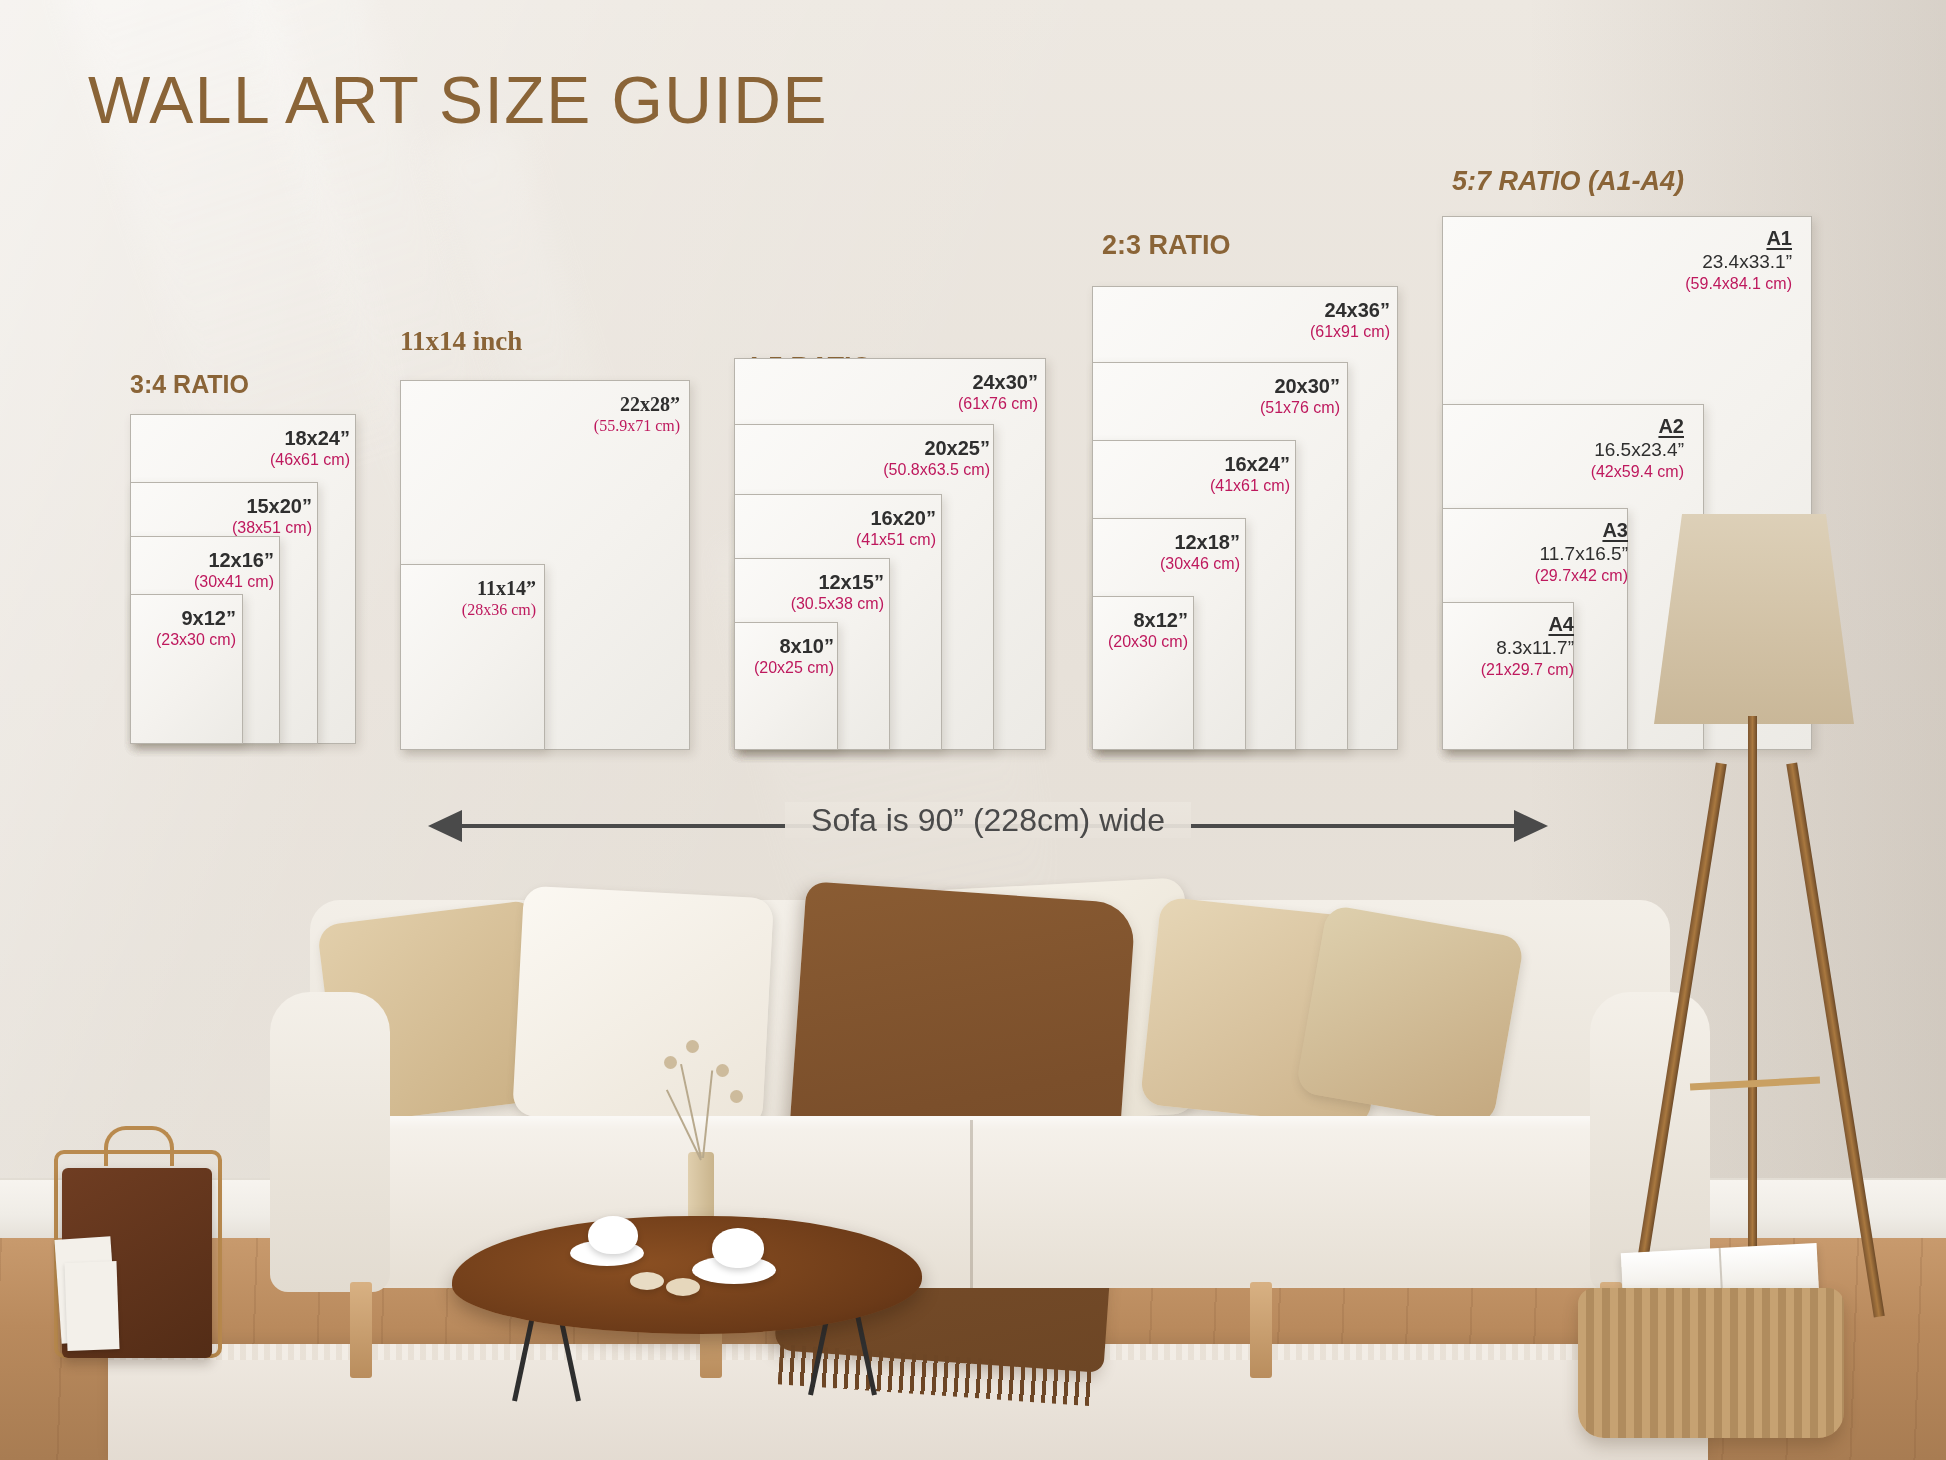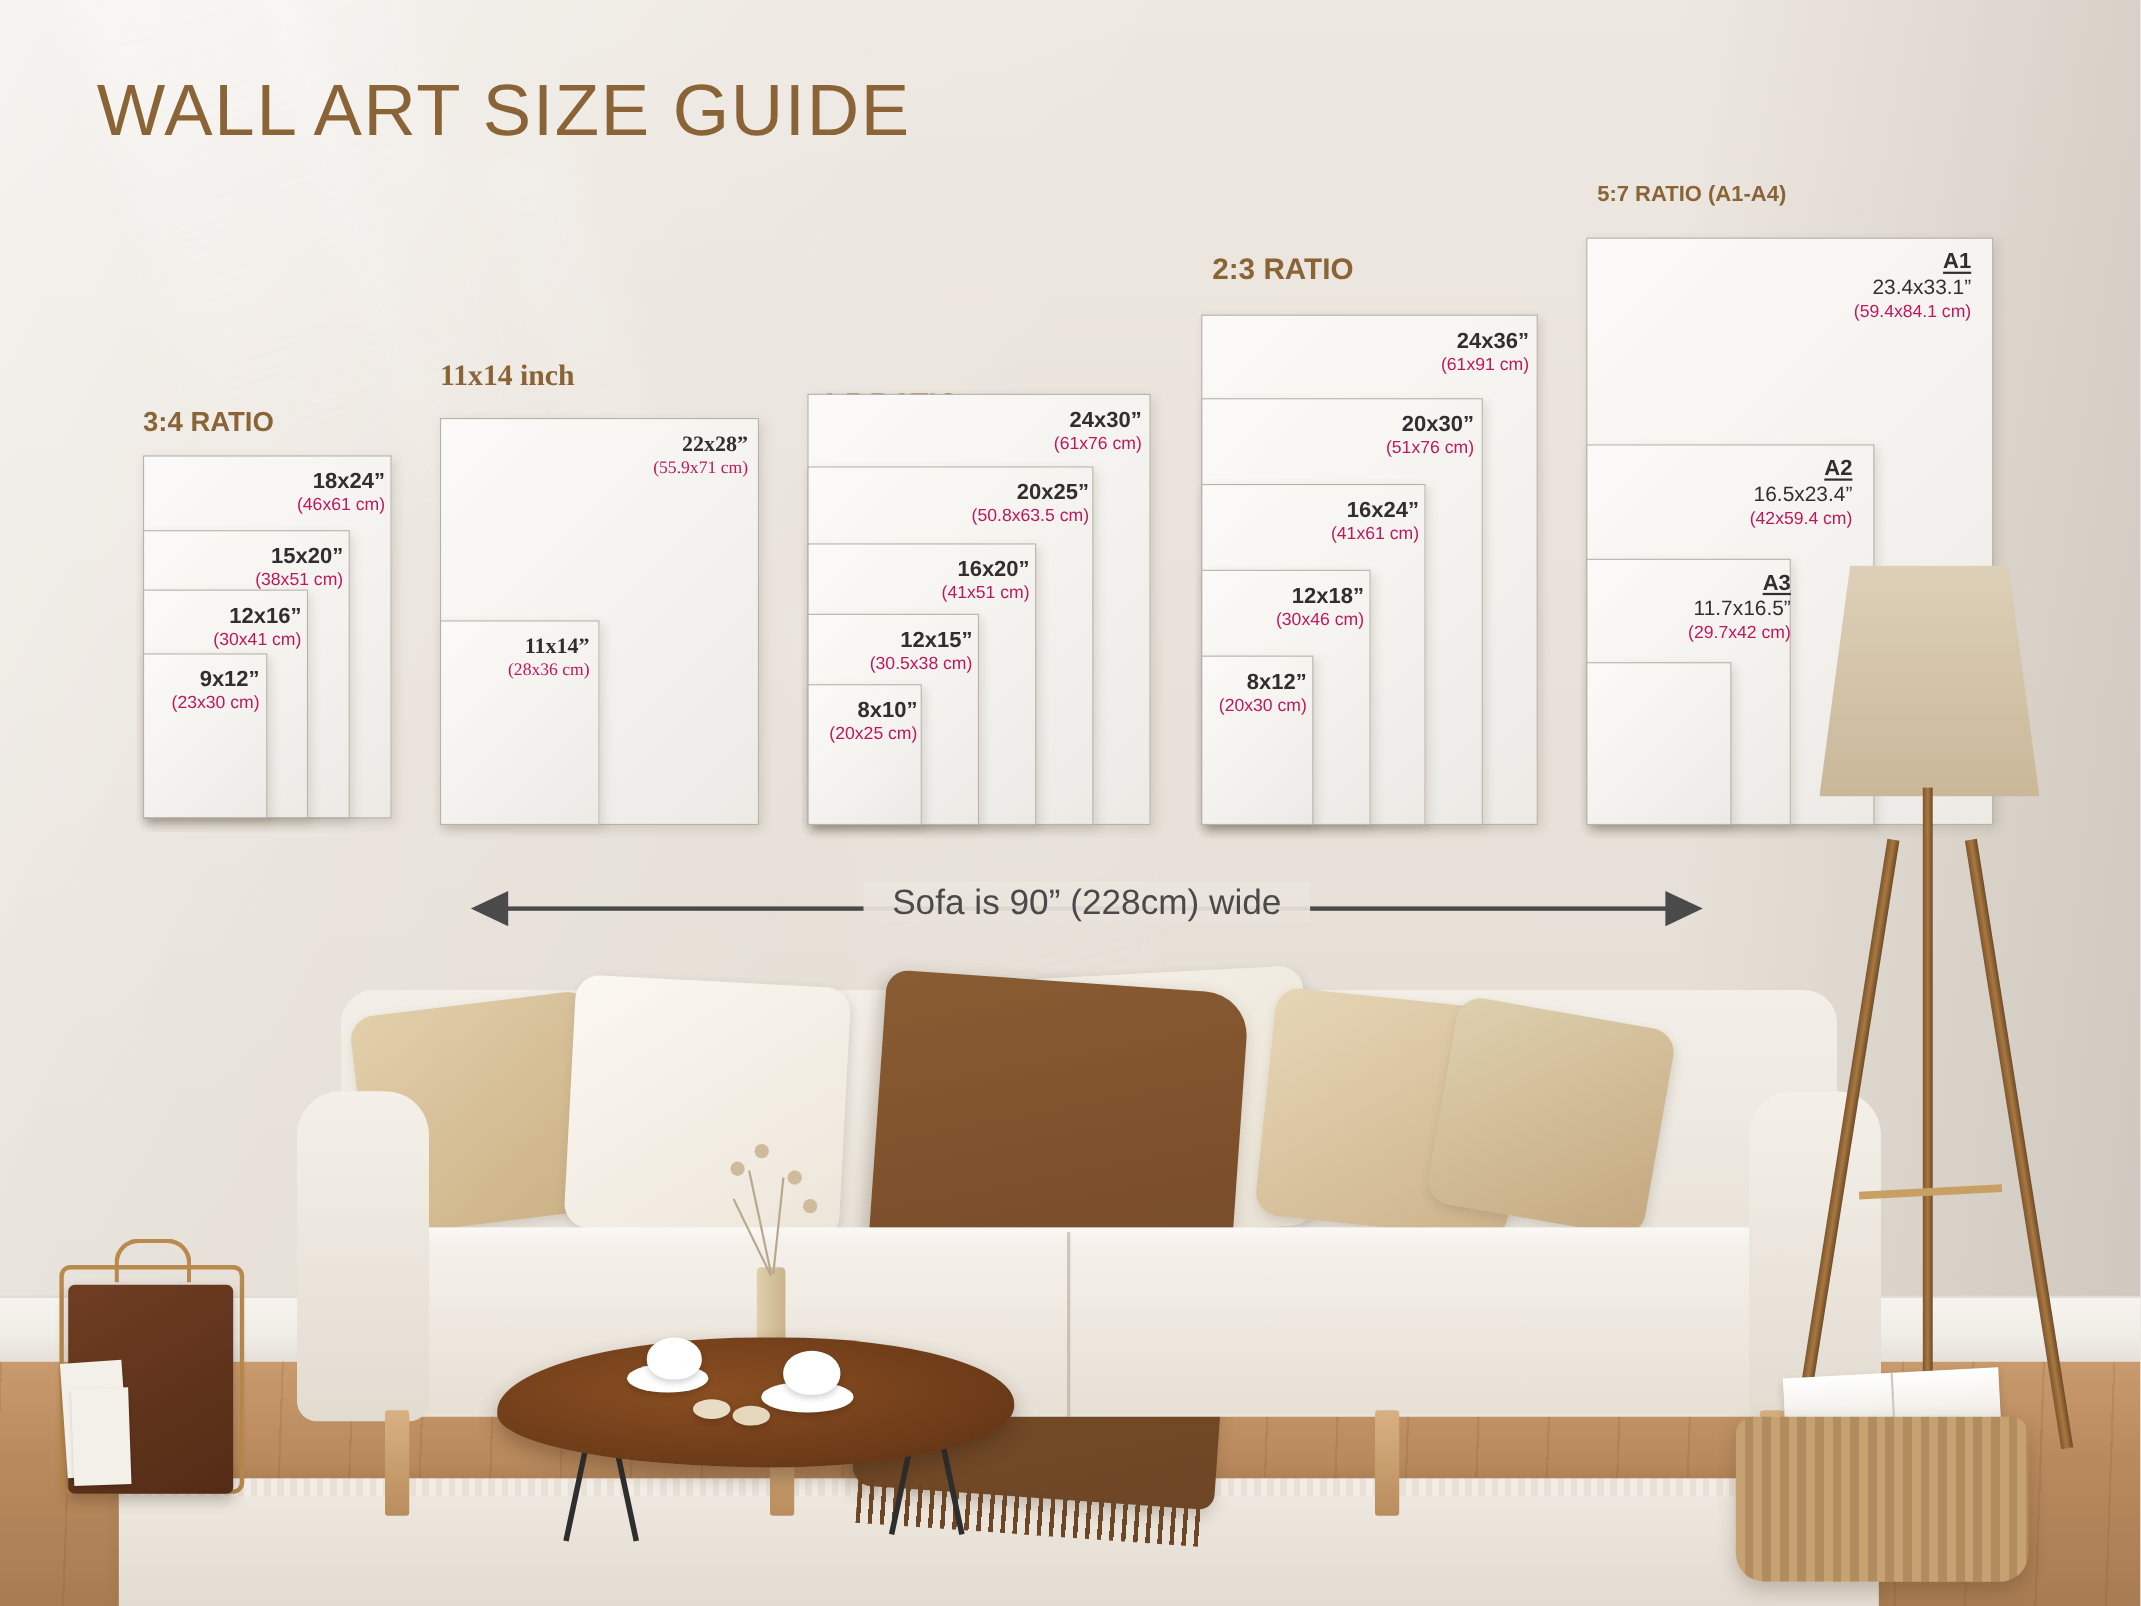--- a/index.html
+++ b/index.html
@@ -344,41 +344,46 @@
       <span class="sz">12x18”</span>
       <span class="cm">(30x46 cm)</span>
     </div>
     <div class="lbl" style="left:-144px; top:356px; width:240px;">
       <span class="sz">8x12”</span>
       <span class="cm">(20x30 cm)</span>
     </div>
   </div>
 
   <div class="group" style="left:1442px; top:190px; width:370px; height:560px;">
-    <div class="group-label" style="left:10px; top:-24px; font-size:20px;">5:7 RATIO (A1-A4)</div>
+    <div class="group-label" style="left:10px; top:-24px; font-size:27px;font-style:italic;">5:7 RATIO (A1-A4)</div>
 
     <div class="frame" style="left:0px; top:26px;  width:370px; height:534px;"></div>
     <div class="frame" style="left:0px; top:214px; width:262px; height:346px;"></div>
     <div class="frame" style="left:0px; top:318px; width:186px; height:242px;"></div>
     <div class="frame" style="left:0px; top:412px; width:132px; height:148px;"></div>
 
     <div class="lbl underline" style="left:110px; top:36px; width:240px;">
       <span class="sz">A1</span>
       <span class="cm" style="font-size:19px; color:#2f2f2f;">23.4x33.1”</span>
       <span class="cm">(59.4x84.1 cm)</span>
     </div>
     <div class="lbl underline" style="left:2px; top:224px; width:240px;">
       <span class="sz">A2</span>
       <span class="cm" style="font-size:19px; color:#2f2f2f;">16.5x23.4”</span>
       <span class="cm">(42x59.4 cm)</span>
     </div>
     <div class="lbl underline" style="left:-54px; top:328px; width:240px;">
       <span class="sz">A3</span>
       <span class="cm" style="font-size:19px; color:#2f2f2f;">11.7x16.5”</span>
       <span class="cm">(29.7x42 cm)</span>
+    </div>
+    <div class="lbl underline" style="left:-108px; top:422px; width:240px;">
+      <span class="sz">A4</span>
+      <span class="cm" style="font-size:19px; color:#2f2f2f;">8.3x11.7”</span>
+      <span class="cm">(21x29.7 cm)</span>
     </div>
   </div>
 
   <div class="arrow-wrap">
     <div class="arrow-line"></div>
     <div class="arrow-head l"></div>
     <div class="arrow-head r"></div>
     <div class="arrow-text">
       <span>Sofa is 90” (228cm) wide</span>
     </div>

